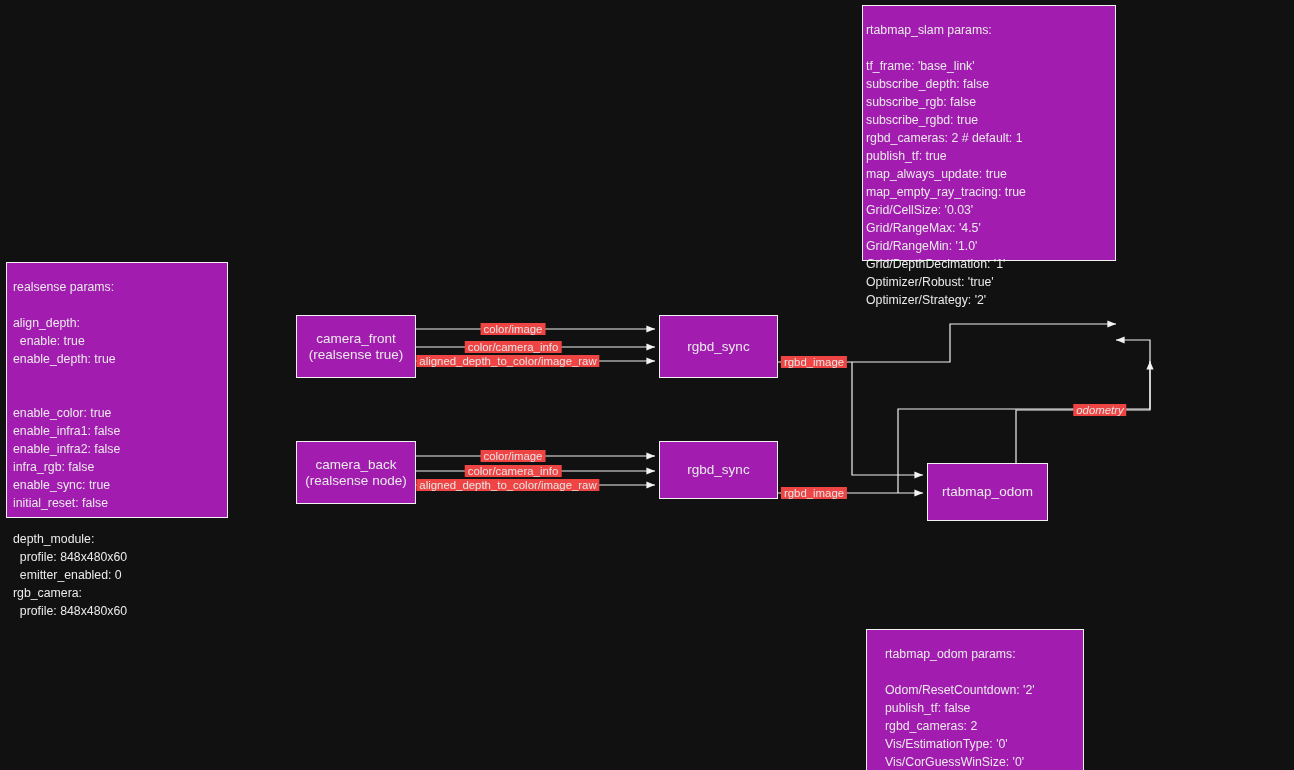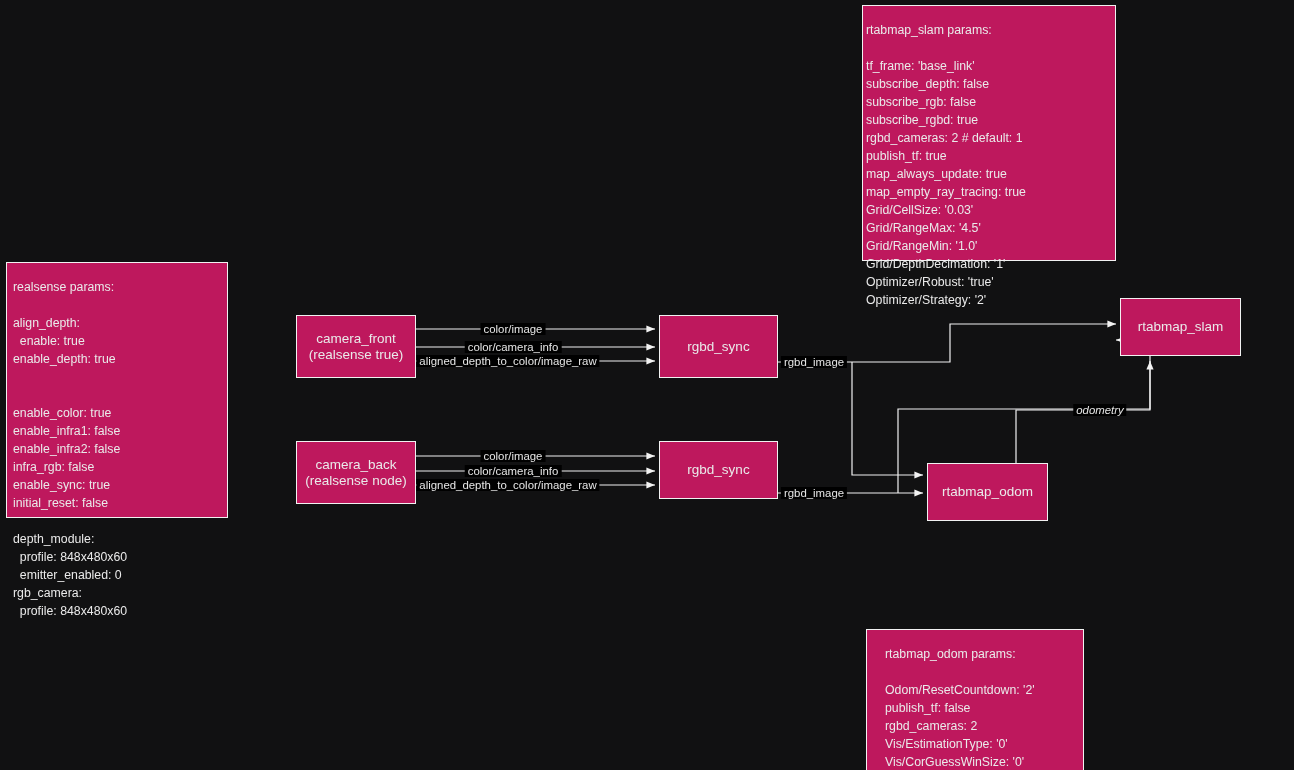--- a/index.html
+++ b/index.html
@@ -5,38 +5,38 @@
   html,body{margin:0;padding:0;background:#111112;}
   body{
     width:1294px;height:770px;position:relative;overflow:hidden;
     font-family:"Liberation Sans","DejaVu Sans",sans-serif;
     color:#e8e8e8;
     -webkit-font-smoothing:antialiased;
   }
   #canvas{position:absolute;left:0;top:0;width:1294px;height:770px;}
   svg.edges{position:absolute;left:0;top:0;width:1294px;height:770px;pointer-events:none;}
 
-  .box{position:absolute;border:1px solid #f2f2f2;background:#be185d;box-sizing:border-box;}
+  .box{position:absolute;border:1px solid #f2f2f2;background:#a21caf;box-sizing:border-box;}
 
   
   .node{display:flex;align-items:center;justify-content:center;text-align:center;}
   .node .lbl{font-size:13.5px;line-height:16px;color:#eaeaea;white-space:pre-line;}
 
   
   .param{padding:14px 0 0 6px;}
   .param .txt{
     font-size:12.3px;line-height:14.3px;color:#eaeaea;white-space:pre;
     font-family:"Liberation Sans","DejaVu Sans",sans-serif;
   }
   .param.centered .txt{text-align:center;display:block;width:100%;}
 
   
   .elabel{
     position:absolute;font-size:11.4px;line-height:12px;color:#e6e6e6;
-    background:#000000;padding:0 3px;white-space:nowrap;
+    background:#ef4444;padding:0 3px;white-space:nowrap;
     transform:translate(-50%,-50%);
   }
 </style>
 </head>
 <body>
 
 <div id="canvas">
 
   <svg class="edges" viewBox="0 0 1294 770">
     <defs>
@@ -93,23 +93,20 @@
   </div>
 
   <div class="box node" style="left:659px;top:441px;width:119px;height:58px;">
     <span class="lbl">rgbd_sync</span>
   </div>
 
   <div class="box node" style="left:927px;top:463px;width:121px;height:58px;">
     <span class="lbl">rtabmap_odom</span>
   </div>
 
-  <div class="box node" style="left:1120px;top:298px;width:121px;height:58px;">
-    <span class="lbl">rtabmap_slam</span>
-  </div>
 
   <div class="box param" style="left:6px;top:262px;width:222px;height:256px;">
     <span class="txt">realsense params:
 
 align_depth:
   enable: true
 enable_depth: true
 
 
 enable_color: true

